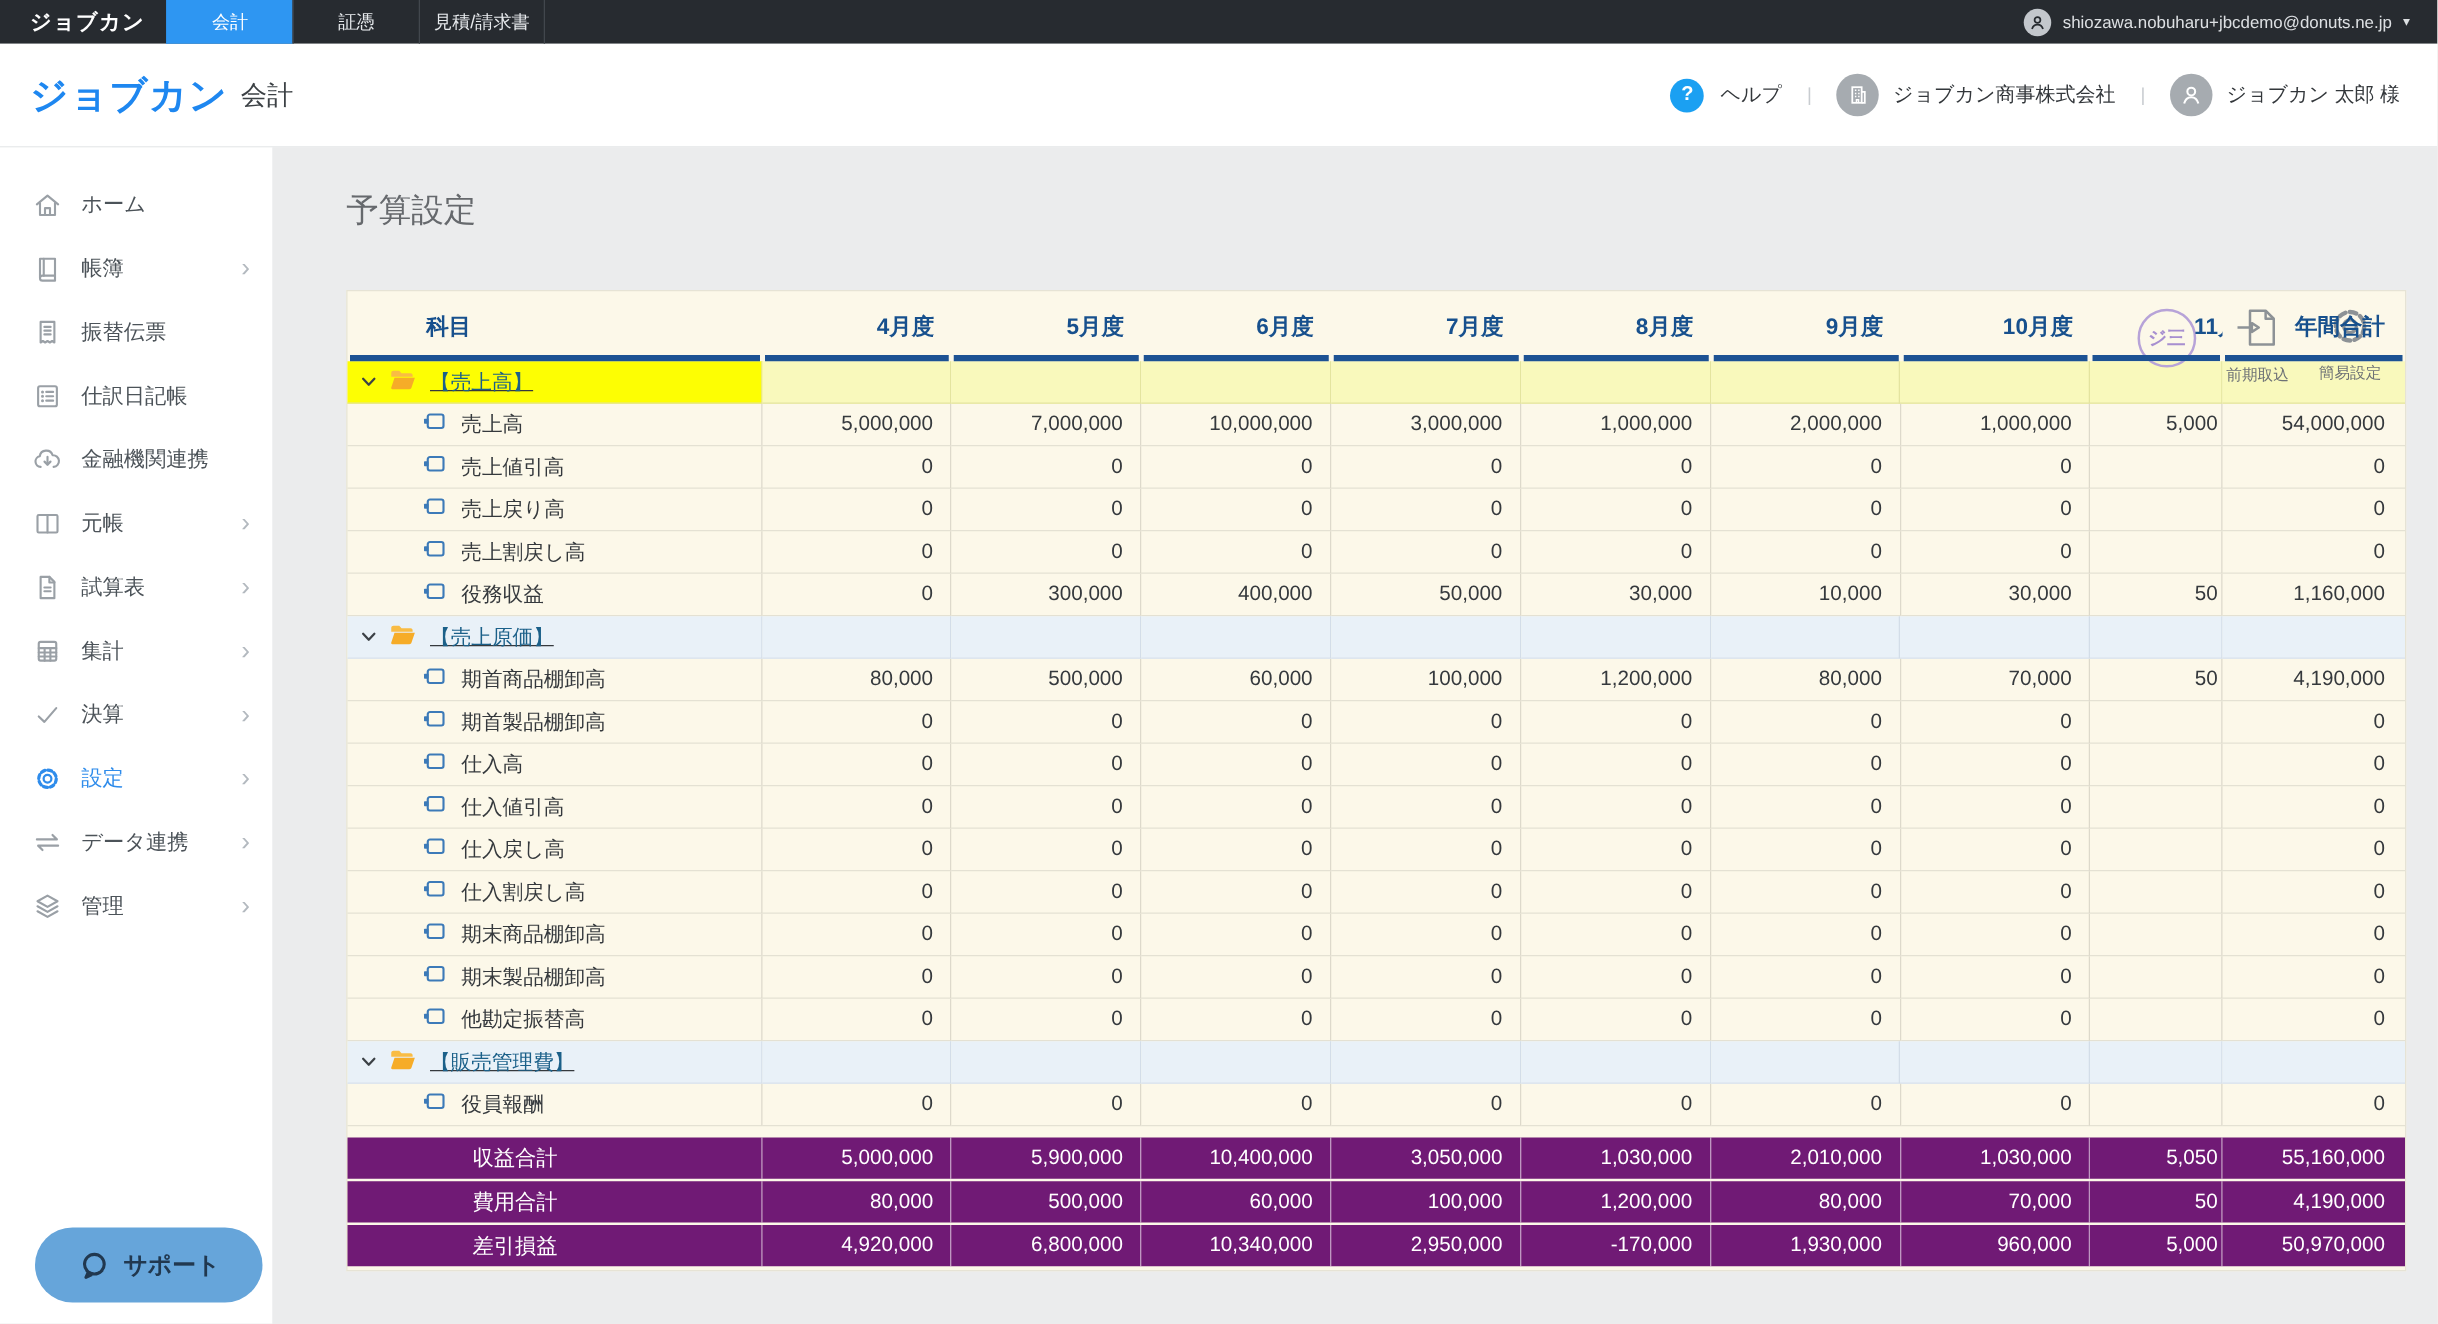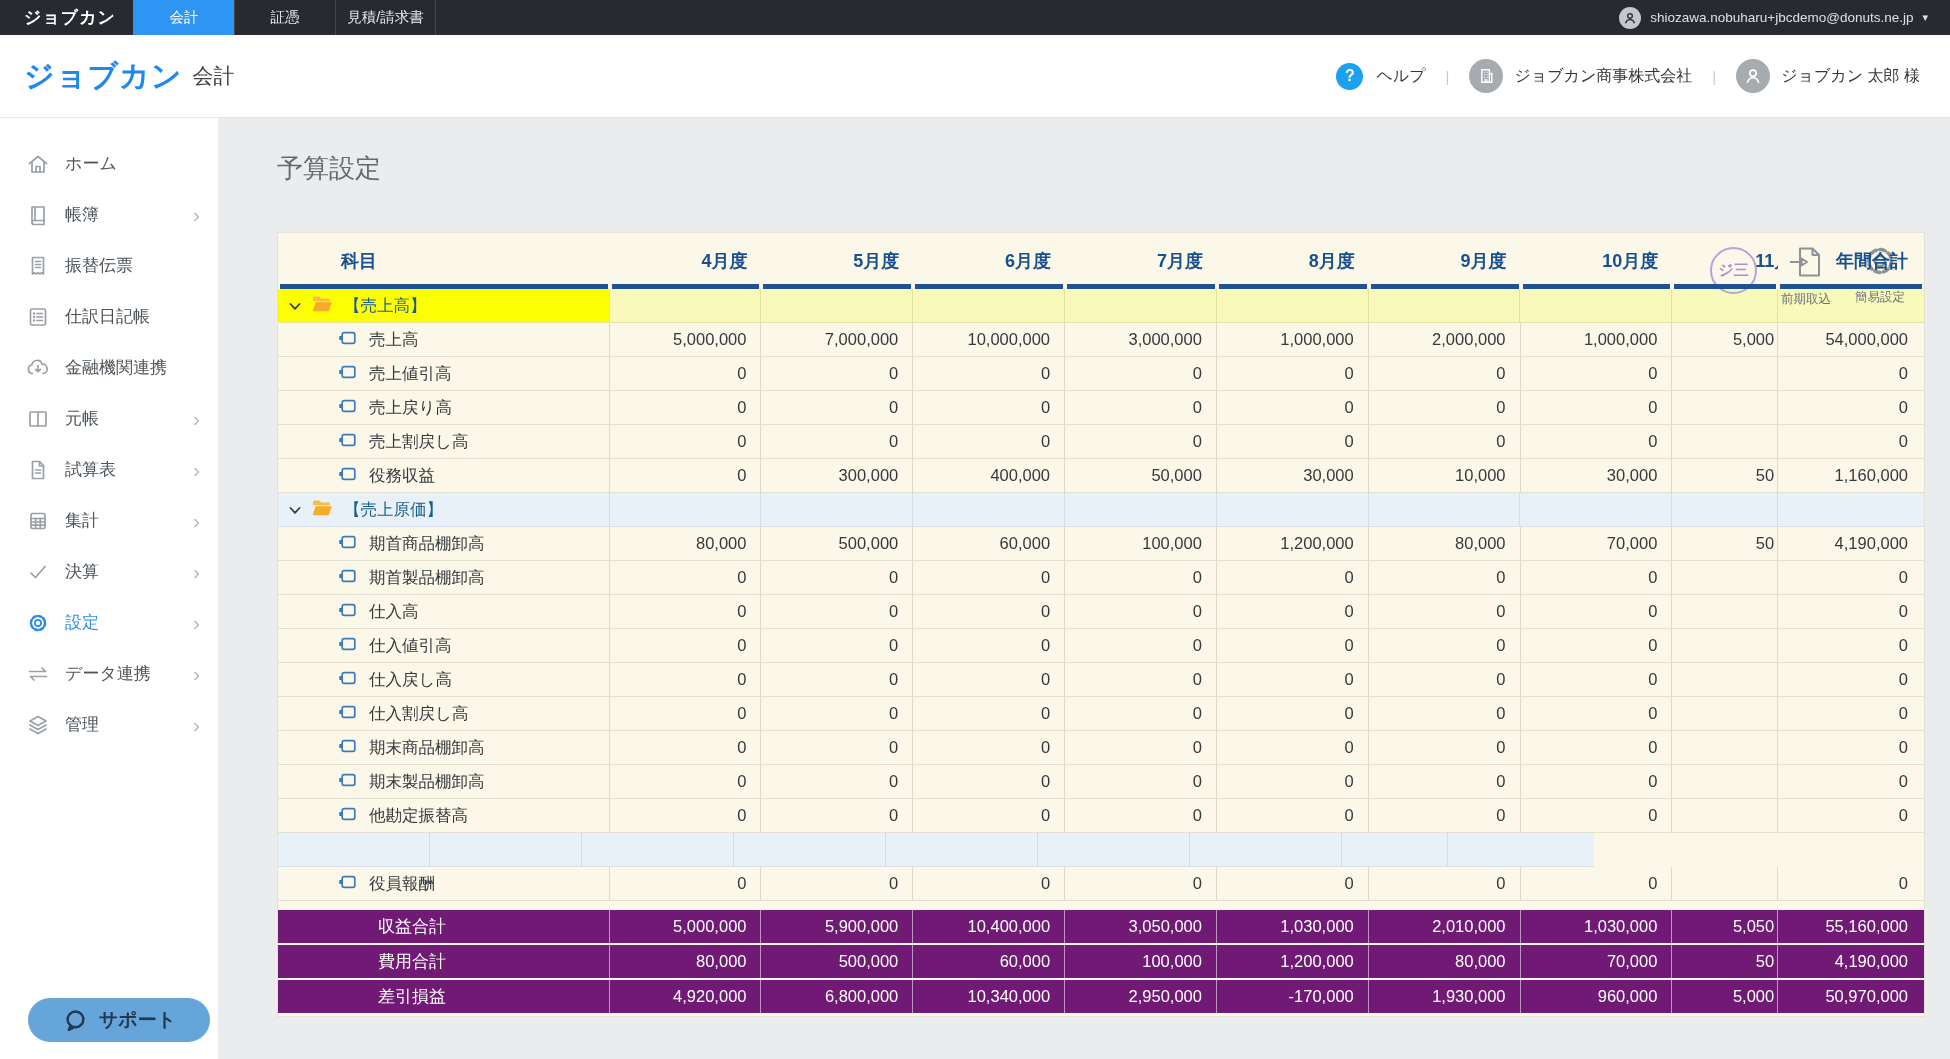--- a/index.html
+++ b/index.html
@@ -40,21 +40,21 @@
   .app-body { display:flex; height:941px; }
   .sidebar { width:218px; background:#fff; position:relative; flex-shrink:0; }
   .sidebar-list { padding-top:20px; }
   .side-item { height:51px; display:flex; align-items:center; padding:0 18px 0 25px; cursor:pointer; }
   .side-icon { width:26px; height:26px; margin-right:14px; display:flex; align-items:center; justify-content:center; }
   .side-icon svg { stroke:#9aa0a6; }
   .side-label { font-size:17px; color:#4c5359; }
   .side-item.active .side-label { color:#2f8ceb; }
   .side-item.active .side-icon svg { stroke:#2f8ceb; }
   .side-chevron { margin-left:auto; color:#b3b9bf; font-size:21px; line-height:1; }
-  .support-btn { position:absolute; left:28px; bottom:17px; width:182px; height:44px;
+  .support-btn { position:absolute; left:28px; bottom:17px; width:182px; height:60px;
                  border-radius:30px; background:#66a5da; display:flex; align-items:center;
                  justify-content:center; gap:10px; cursor:pointer; }
   .support-label { font-size:19px; font-weight:bold; color:#21384f; }
 
   .main { flex:1; background:#ebeced; position:relative; padding-left:59px; }
   .page-title { margin-top:33px; font-size:26px; color:#66696d; font-weight:500; }
 
   .page-actions { position:absolute; top:124px; right:45px; display:flex; align-items:flex-start; gap:24px; }
   .action { display:flex; flex-direction:column; align-items:center; gap:5px; cursor:pointer; }
   .action-label { font-size:12.5px; color:#6e7276; white-space:nowrap; }
@@ -82,21 +82,21 @@
 
   .trow { display:flex; height:34px; }
   .cell { border-right:1px solid #ddd9cb; border-bottom:1px solid #e4e1d3;
           display:flex; align-items:center; font-size:16.5px; color:#35393d; }
   .cell.w-total { border-right:none; }
   .cell.num { justify-content:flex-end; padding-right:14px; white-space:nowrap; }
   .cell.num.w-total { padding-right:16px; }
   .cell.num.w-trunc { padding-right:3px; overflow:hidden; }
   .cell.name { padding-left:60px; gap:12px; }
 
-  .trow.group .cell { background:#e9f1f8; border-bottom-color:#d9e2ec; border-right-color:#d3dde8; }
+  .trow.group .cell { background:#e9f1f8; border-bottom-color:#d9e2ec; border-right-color:#d3dde8;text-decoration:underline; }
   .trow.group .cell.name, .trow.group-sales .cell.name { padding-left:11px; gap:11px; }
   .trow.group .glabel, .trow.group-sales .glabel { color:#1b6089; font-weight:500; }
   .trow.group-sales .cell { background:#f9f9bc; border-bottom-color:#e4e49f; border-right-color:#e4e49f; }
   .trow.group-sales .cell.name { background:#fdfe03; }
 
   .gap-row { height:7px; }
   .trow.summary { height:33px; margin-top:2px; }
   .trow.summary .cell { background:#701a75; color:#fff; border-bottom:none;
                         border-right:1px solid rgba(255,255,255,.55); }
   .trow.summary .cell.w-total { border-right:none; }
@@ -621,20 +621,30 @@
             <div class="cell num w-month">0</div>
             <div class="cell num w-month">0</div>
             <div class="cell num w-month">0</div>
             <div class="cell num w-month">0</div>
             <div class="cell num w-month">0</div>
             <div class="cell num w-month">0</div>
             <div class="cell num w-trunc"></div>
             <div class="cell num w-total">0</div>
           </div>
           <div class="trow group">
+            <div class="cell name w-name">
+              <span><svg width="12" height="9" viewBox="0 0 12 9" fill="none">
+                  <path d="M1.5 2 6 6.8 10.5 2" stroke="#3c4146" stroke-width="1.8" stroke-linecap="round" stroke-linejoin="round"></path>
+                </svg></span>
+              <span><svg width="21" height="17" viewBox="0 0 21 17" fill="#f6ac28">
+                  <path d="M1 3.2C1 2.2 1.8 1.5 2.8 1.5h4.6l1.8 2.1h7.2c1 0 1.7.7 1.7 1.7v1H1z" fill="#f9bc44"></path>
+                  <path d="M3.6 7.2h16.3L17.2 15c-.2.8-.9 1.3-1.7 1.3H1.9c-.7 0-1.1-.7-.9-1.4z"></path>
+                </svg></span>
+              <span class="glabel">【販売管理費】</span>
+            </div>
             <div class="cell num w-month"></div>
             <div class="cell num w-month"></div>
             <div class="cell num w-month"></div>
             <div class="cell num w-month"></div>
             <div class="cell num w-month"></div>
             <div class="cell num w-month"></div>
             <div class="cell num w-month"></div>
             <div class="cell num w-trunc"></div>
             <div class="cell num w-total"></div>
           </div>

